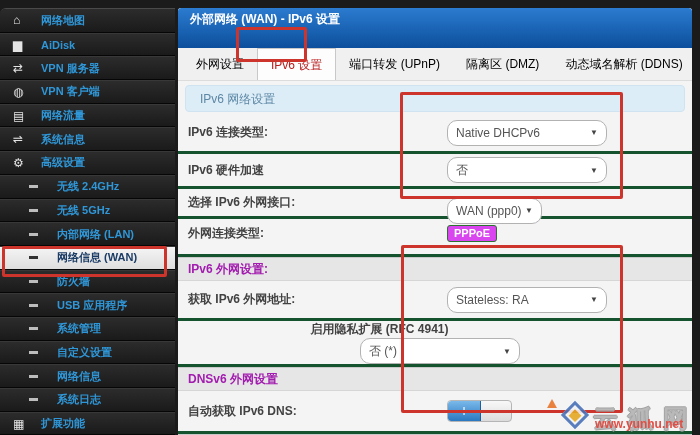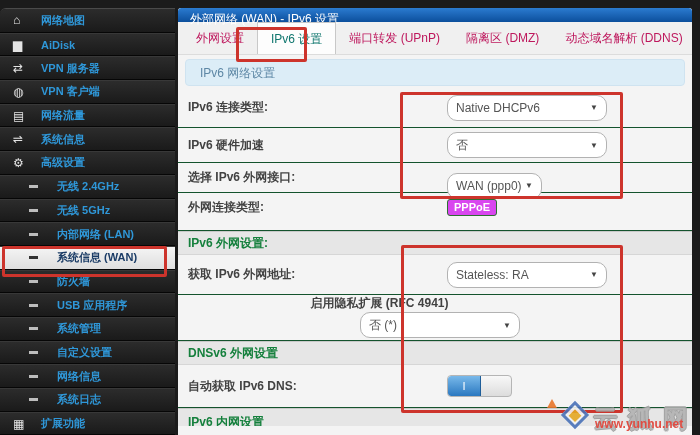--- a/index.html
+++ b/index.html
@@ -16,39 +16,39 @@
   .sb-icon { width:28px; margin-left:13px; color:#e4e4e4; font-size:12px; line-height:1; }
   .sb-label { color:#2f97d8; font-weight:bold; font-size:11px; white-space:nowrap; }
   .sb-dash { width:9px; height:3px; background:#bdbdbd; margin-left:29px; margin-right:19px; flex:none; }
   .sb-item.selected { background:linear-gradient(#f5f5f5,#dedede); }
   .sb-item.selected .sb-label { color:#1b3c66; }
   .sb-item.selected .sb-dash { background:#333; }
 
   
   .main { position:absolute; left:178px; top:8px; width:514px; height:427px; background:#f4f4f4;
           border-top-left-radius:3px; border-top-right-radius:3px; overflow:hidden; }
-  .titlebar { height:14px; background:linear-gradient(#2b7bd0,#0c4f9c); color:#fff;
-              font-weight:normal; font-size:12px; line-height:23px; padding-left:12px;
+  .titlebar { height:40px; background:linear-gradient(#2b7bd0,#0c4f9c); color:#fff;
+              font-weight:bold; font-size:12px; line-height:23px; padding-left:12px;
               border-top-left-radius:3px; border-top-right-radius:3px; }
   .tabs { height:33px; background:#f0f0f0; border-bottom:1px solid #dcdcdc; display:flex; padding-left:5px; }
-  .tab { color:#be185d; font-size:12px; line-height:33px; padding:0 13px; cursor:pointer; white-space:nowrap; }
-  .tab.active { background:#fdfdfd; border:1px solid #c8c8c8; border-bottom:none; line-height:32px; color:#0f766e; }
+  .tab { color:#000000; font-size:12px; line-height:33px; padding:0 13px; cursor:pointer; white-space:nowrap; }
+  .tab.active { background:#fdfdfd; border:1px solid #c8c8c8; border-bottom:none; line-height:32px; color:#b91c1c; }
 
   .content { position:relative; height:371px; background:#f4f4f4; overflow:hidden; }
   .banner { margin:4px 7px 2px 7px; height:27px; background:#dcedf7; border:1px solid #cfe3f0;
             border-radius:4px; color:#5d87a5; font-size:12px; line-height:26px; padding-left:14px; }
 
-  .row { display:flex; align-items:center; border-bottom:1px solid #14532d; padding-left:10px; background:#f4f4f4; }
+  .row { display:flex; align-items:center; border-bottom:3px solid #14532d; padding-left:10px; background:#f4f4f4; }
   .row .lbl { width:259px; font-size:12px; font-weight:bold; color:#424242; flex:none; }
   .r-h40 { height:40px; } .r-h35 { height:35px; } .r-h30 { height:30px; }
   .r-h38 { height:38px; align-items:flex-start; padding-top:6px; }
   .r-h46 { height:46px;flex-direction:column; } .r-h43 { height:43px; }
 
   .sec { height:24px; background:#e6e6e6; border-top:1px solid #c9c9c9; border-bottom:1px solid #d6d6d6;
-         display:flex; align-items:center; padding-left:10px; font-size:12px; font-weight:bold; color:#15803d; }
+         display:flex; align-items:center; padding-left:10px; font-size:12px; font-weight:bold; color:#a21caf; }
   .sec.partial { height:18px; border-bottom:none; align-items:flex-start; padding-top:5px; }
 
   .sel { width:160px; height:26px; background:#fff; border:1px solid #b2b2b2; border-radius:10px;
          display:flex; align-items:center; justify-content:space-between; padding:0 8px;
          font-size:12px; color:#555; cursor:pointer; }
   .sel.narrow { width:95px;margin-top:16px; }
   .caret { font-size:8px; color:#444; }
 
   .badge { background:#d946ef; border:1px solid #2e6f32; color:#fff; font-weight:bold; font-size:11px;
            padding:1px 6px; border-radius:3px; line-height:13px; }
@@ -117,21 +117,21 @@
   <div class="sb-item sub">
     <span class="sb-dash"></span>
     <span class="sb-label">无线 5GHz</span>
   </div>
   <div class="sb-item sub">
     <span class="sb-dash"></span>
     <span class="sb-label">内部网络 (LAN)</span>
   </div>
   <div class="sb-item sub selected">
     <span class="sb-dash"></span>
-    <span class="sb-label">系统信息 (WAN)</span>
+    <span class="sb-label">网络信息 (WAN)</span>
   </div>
   <div class="sb-item sub">
     <span class="sb-dash"></span>
     <span class="sb-label">防火墙</span>
   </div>
   <div class="sb-item sub">
     <span class="sb-dash"></span>
     <span class="sb-label">USB 应用程序</span>
   </div>
   <div class="sb-item sub">

